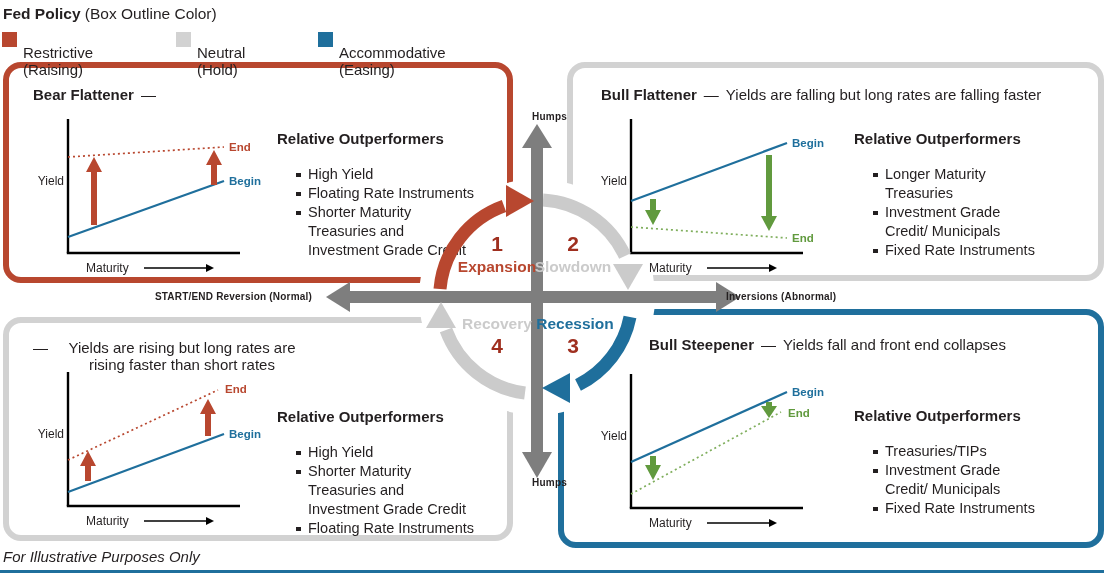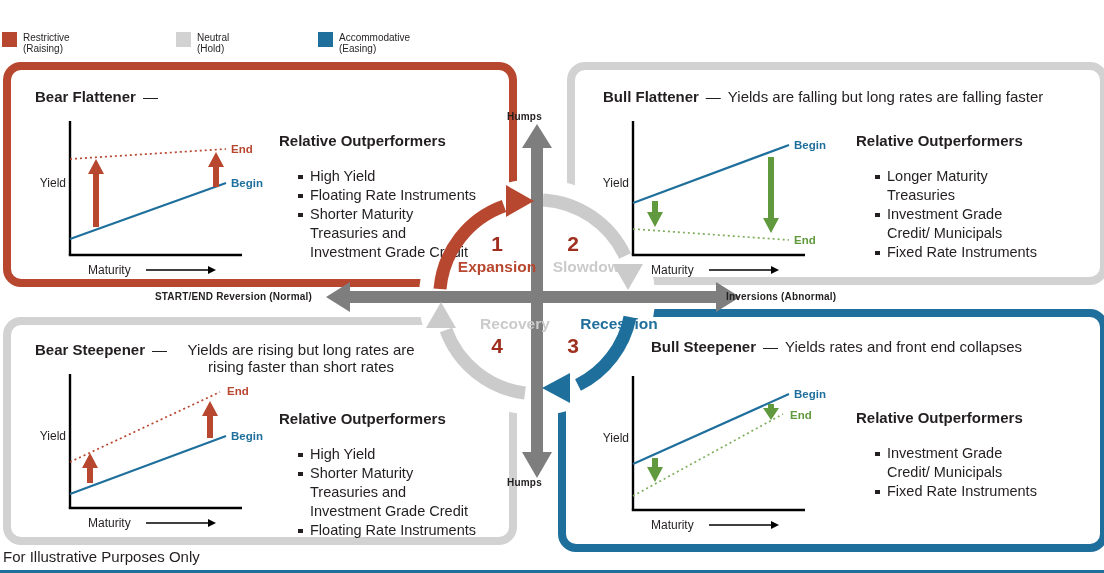--- a/index.html
+++ b/index.html
@@ -4,23 +4,23 @@
 <style>
   html,body{margin:0;padding:0;background:#fff;}
   #canvas{position:relative;width:1104px;height:573px;background:#fff;overflow:hidden;
           font-family:"Liberation Sans",sans-serif;color:var(--text,#231F20);}
   
   .hdr{position:absolute;left:3px;top:5px;font-size:15.5px;z-index:5;}
   .hdr b{font-weight:bold;}
   .legend-row{position:absolute;top:31px;left:0;height:18px;z-index:5;}
   .sw{position:absolute;width:15px;height:15px;top:1px;}
   .sw-r{background:var(--restrictive);} .sw-n{background:var(--neutral);} .sw-a{background:var(--accommodative);}
-  .lg-lab{position:absolute;top:1px;font-size:10px;}
-  
-  .box{position:absolute;border:8px solid #fca5a5;border-radius:18px;background:transparent;}
+  .lg-lab{position:absolute;top:13px;font-size:15px;}
+  
+  .box{position:absolute;border:6px solid #fca5a5;border-radius:18px;background:transparent;}
   .box-red{border-color:var(--restrictive);} .box-gray{border-color:var(--neutral);} .box-blue{border-color:var(--accommodative);}
   .box-title{position:absolute;display:flex;gap:7px;font-size:15px;z-index:3;white-space:nowrap;}
   .box-title .bt{font-weight:bold;}
   .box-title .bd{white-space:normal;}
   .desc-c{width:254px;text-align:center;}
   .outperf{position:absolute;z-index:3;}
   .outperf-h{font-weight:bold;font-size:15px;margin-bottom:4px;}
   .outperf ul{list-style:none;margin:18px;padding:0;font-size:14.5px;line-height:19px;}
   .outperf li{position:relative;padding-left:13px;}
   .outperf li::before{content:"";position:absolute;left:1px;top:8px;width:5px;height:3.5px;background:#231F20;}
@@ -38,32 +38,36 @@
   .arr-green{stroke:var(--green);stroke-width:6;} .head-green{fill:var(--green);}
   
   #disc{position:absolute;left:419px;top:179px;width:236px;height:236px;border-radius:50%;background:#fff;z-index:2;}
   #ring{position:absolute;left:320px;top:100px;z-index:4;pointer-events:none;}
   .arc{fill:none;stroke-width:13;}
   .arc-red{stroke:var(--restrictive);} .arc-gray{stroke:var(--ring-gray);} .arc-blue{stroke:var(--accommodative);}
   .cross{fill:var(--cross-gray);}
   
   .stage-num{position:absolute;z-index:5;font-size:21px;font-weight:bold;text-align:center;color:var(--number-red);}
   .stage-lab{position:absolute;z-index:5;font-size:15.5px;font-weight:bold;text-align:center;}
-  .lab-red{color:var(--restrictive);} .lab-gray{color:var(--ring-gray);margin-left:18px;} .lab-blue{color:var(--accommodative);padding-left:44px;}
+  .lab-red{color:var(--restrictive);} .lab-gray{color:var(--ring-gray);} .lab-blue{color:var(--accommodative);}
   .ax-lab{position:absolute;z-index:5;font-size:10px;font-weight:bold;letter-spacing:.2px;}
-  .humps{text-align:left;}
-  
-  #disclaimer{position:absolute;left:3px;top:548px;font-size:15px;z-index:5;}
+  .humps{text-align:right;}
+  
+  #disclaimer{position:absolute;left:3px;top:548px;font-size:15px;font-style:italic;z-index:5;}
   #footer-bar{position:absolute;left:0;top:569.5px;width:1104px;height:3.5px;background:var(--accommodative);z-index:5;}
 </style>
 </head>
 <body>
 
 <div id="canvas">
 
+  <div class="hdr">
+    <b>Fed Policy</b>
+    <span>(Box Outline Color)</span>
+  </div>
   <div class="legend-row">
     <span class="sw sw-r" style="left:2px"></span>
     <span class="lg-lab" style="left:23px">Restrictive (Raising)</span>
     <span class="sw sw-n" style="left:176px"></span>
     <span class="lg-lab" style="left:197px">Neutral (Hold)</span>
     <span class="sw sw-a" style="left:318px"></span>
     <span class="lg-lab" style="left:339px">Accommodative (Easing)</span>
   </div>
 
   <div class="box box-red" style="left:3px;top:62px;width:498px;height:209px">
@@ -128,21 +132,20 @@
       <ul>
         <li>Longer Maturity Treasuries</li>
         <li>Investment Grade Credit/ Municipals</li>
         <li>Fixed Rate Instruments</li>
       </ul>
     </div>
   </div>
 
   <div class="box box-gray" style="left:3px;top:317px;width:498px;height:212px">
     <div class="box-title" style="left:24px;top:16px">
-      <span class="bt">Bear Steepener</span>
       <span class="dash">—</span>
       <span class="bd desc-c">Yields are rising but long rates are rising faster than short rates</span>
     </div>
     <svg class="mini-chart" style="left:19px;top:41px" width="235" height="170" viewBox="0 0 235 170">
       <line class="axis" x1="40" y1="8" x2="40" y2="142"></line>
       <line class="axis" x1="38.8" y1="142" x2="212" y2="142"></line>
       <text class="axis-lab" x="36" y="74" text-anchor="end">Yield</text>
       <text class="axis-lab" x="58" y="161">Maturity</text>
       <line class="mat-arrow" x1="116" y1="157" x2="178" y2="157"></line>
         <polygon class="mat-head" points="178,153 178,161 186,157"></polygon>
@@ -164,21 +167,21 @@
         <li>Shorter Maturity Treasuries and Investment Grade Credit</li>
         <li>Floating Rate Instruments</li>
       </ul>
     </div>
   </div>
 
   <div class="box box-blue" style="left:558px;top:309px;width:534px;height:227px">
     <div class="box-title" style="left:85px;top:21px">
       <span class="bt">Bull Steepener</span>
       <span class="dash">—</span>
-      <span class="bd">Yields rates and front end collapses</span>
+      <span class="bd">Yields fall and front end collapses</span>
     </div>
     <svg class="mini-chart" style="left:27px;top:51px" width="235" height="170" viewBox="0 0 235 170">
       <line class="axis" x1="40" y1="8" x2="40" y2="142"></line>
       <line class="axis" x1="38.8" y1="142" x2="212" y2="142"></line>
       <text class="axis-lab" x="36" y="74" text-anchor="end">Yield</text>
       <text class="axis-lab" x="58" y="161">Maturity</text>
       <line class="mat-arrow" x1="116" y1="157" x2="178" y2="157"></line>
         <polygon class="mat-head" points="178,153 178,161 186,157"></polygon>
       <line class="line-end-green" x1="40" y1="128" x2="190" y2="46"></line>
       <line class="line-begin" x1="40" y1="96" x2="196" y2="26"></line>
@@ -187,20 +190,21 @@
           <polygon class="head-green" points="54,99 70,99 62,114"></polygon>
         <line class="arr-green" x1="178" y1="36" x2="178" y2="42"></line>
           <polygon class="head-green" points="170,40 186,40 178,52"></polygon>
       </g>
       <text class="lab-begin" x="201" y="30">Begin</text>
       <text class="lab-end-green" x="197" y="51">End</text>
     </svg>
     <div class="outperf" style="left:290px;top:92px;width:205px">
       <div class="outperf-h">Relative Outperformers</div>
       <ul>
+        <li>Treasuries/TIPs</li>
         <li>Investment Grade Credit/ Municipals</li>
         <li>Fixed Rate Instruments</li>
       </ul>
     </div>
   </div>
 
   <div id="disc"></div>
 
   <svg id="ring" width="440" height="400" viewBox="0 0 440 400">
     <path class="arc arc-red" d="M 120 189 A 97 97 0 0 1 184 106"></path>

